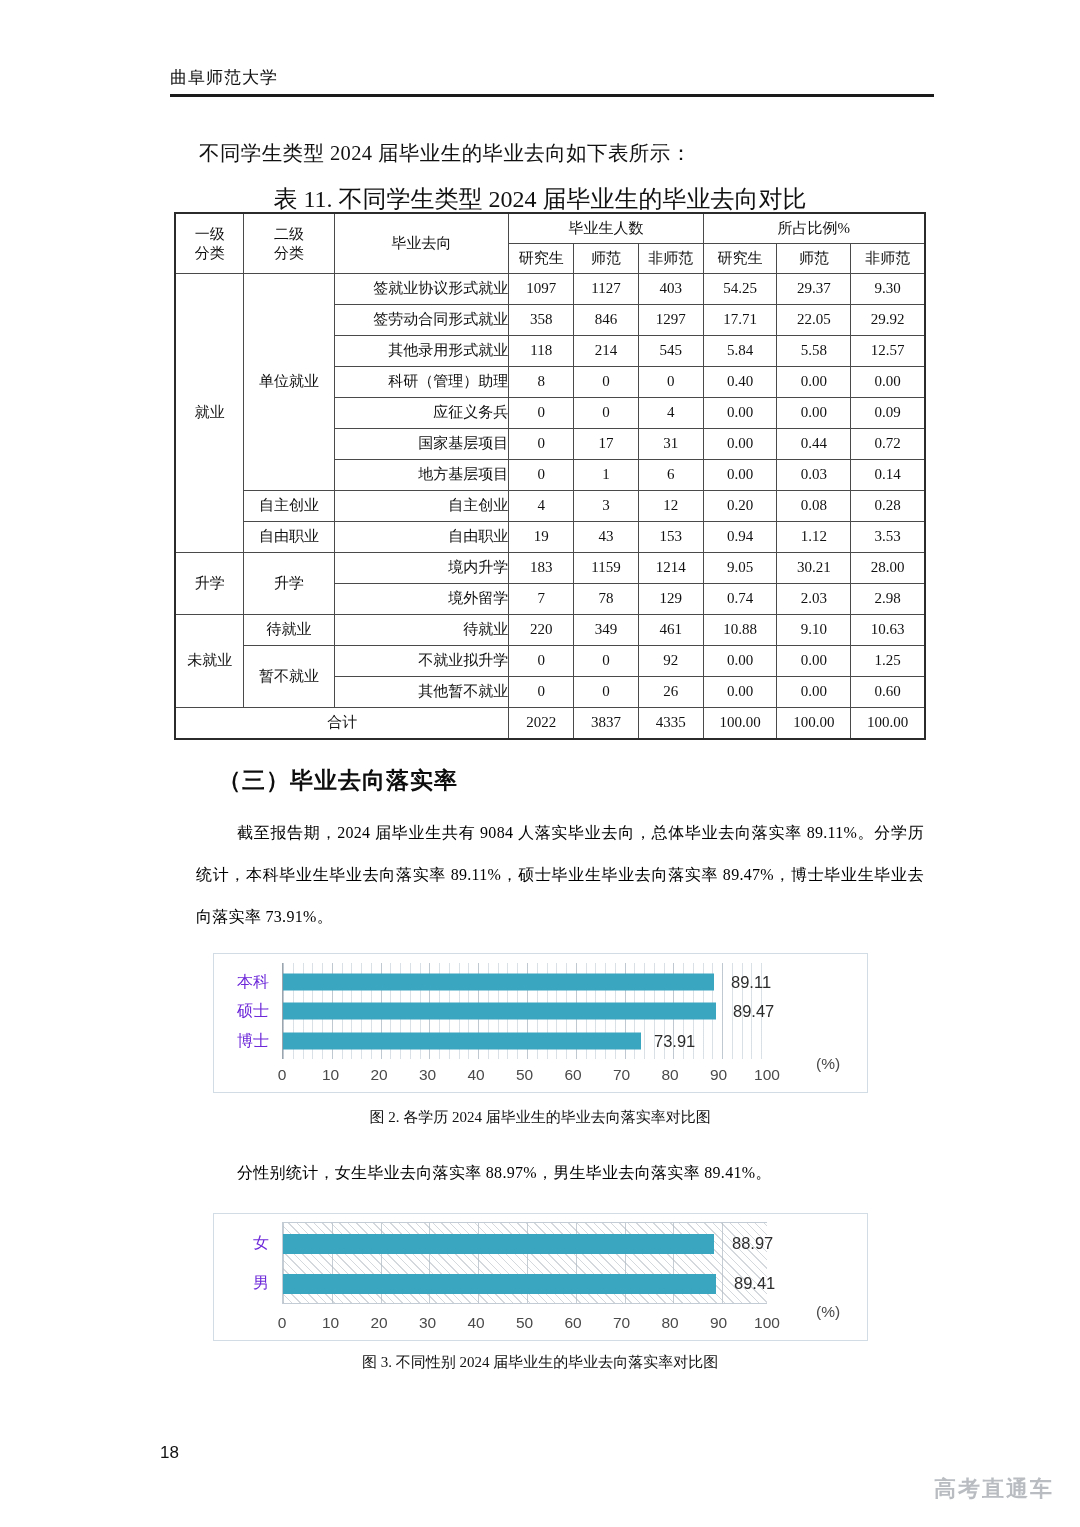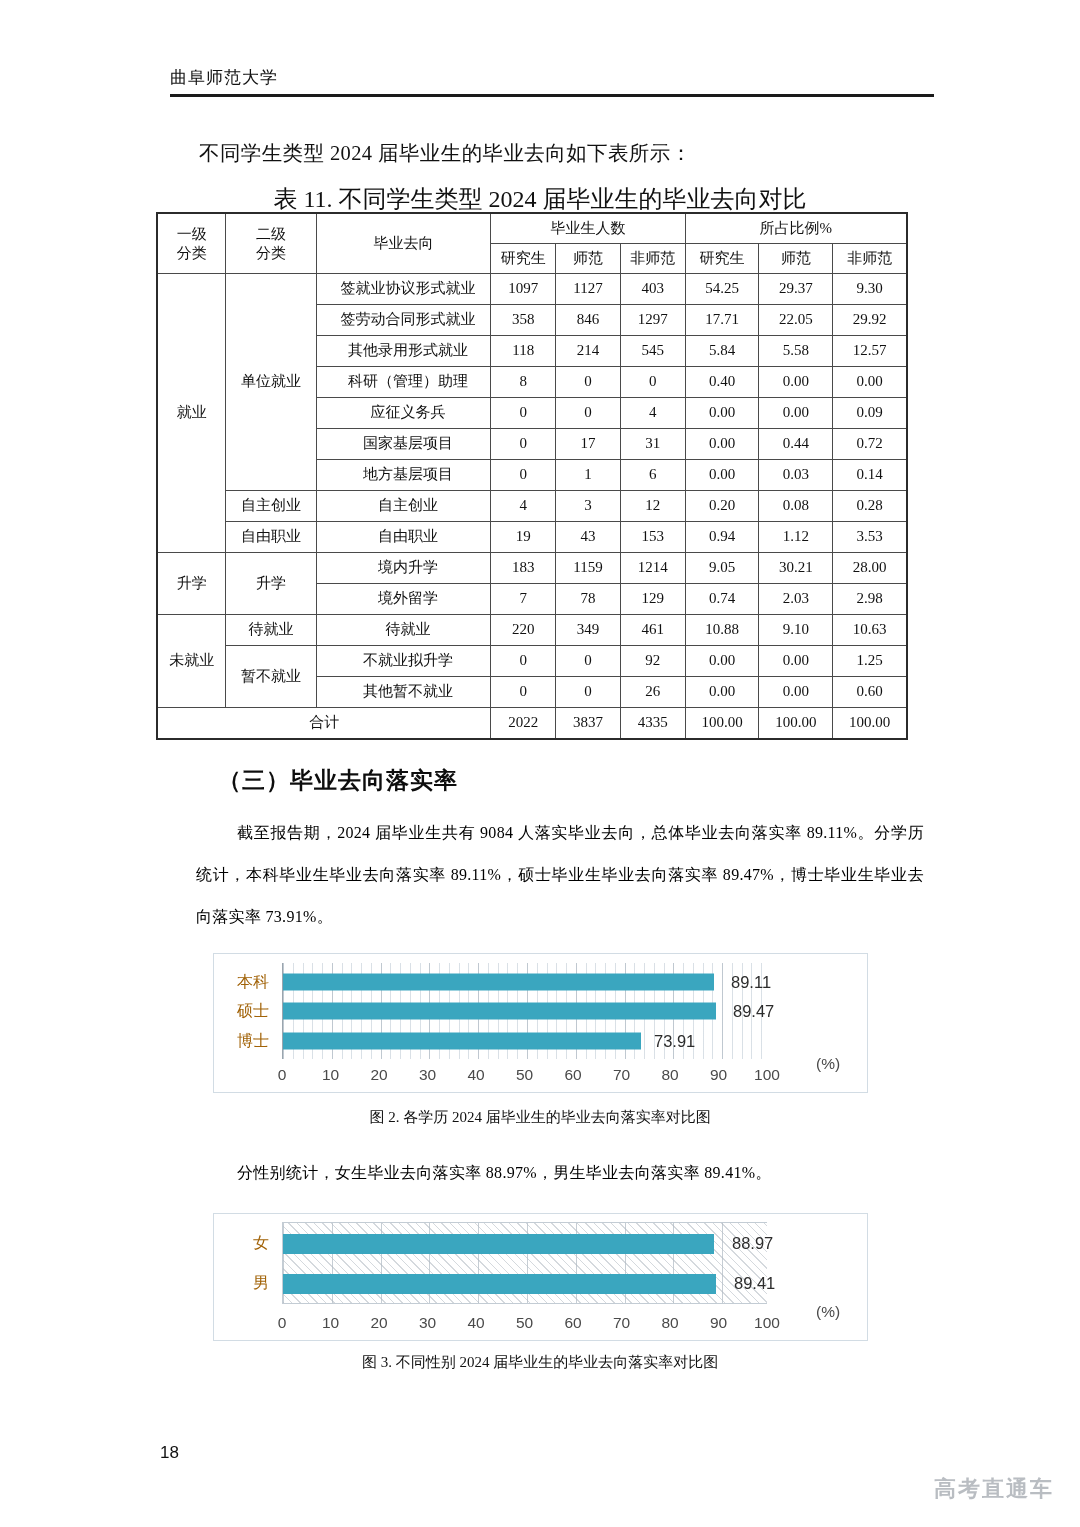--- a/index.html
+++ b/index.html
@@ -49,21 +49,21 @@
     top: 183px;
     width: 1080px;
     text-align: center;
     font-size: 24px;
     color: #111;
   }
 
   
   .tbl-wrap {
     position: absolute;
-    left: 156px;
+    left: 174px;
     top: 212px;
     width: 752px;
   }
   table.main {
     border-collapse: collapse;
     width: 752px;
     table-layout: fixed;
   }
   table.main td, table.main th {
     border: 1px solid #4a4a4a;
@@ -75,21 +75,21 @@
     padding: 0;
     height: 30px;
     line-height: 1.15;
   }
   table.main .outer-top   { border-top: 2px solid #2b2b2b; }
   table.main .outer-left  { border-left: 2px solid #2b2b2b; }
   table.main .outer-right { border-right: 2px solid #2b2b2b; }
   table.main .outer-bot   { border-bottom: 2px solid #2b2b2b; }
   table.main .hdr { height: 29px; }
   table.main td.lbl-left {
-    text-align: center;
+    text-align: right;
     padding-left: 9px;
   }
   table.main .two-line { line-height: 1.25; }
   .col-c1 { width: 67px; }
   .col-c2 { width: 88px; }
   .col-c3 { width: 170px; }
   .col-n  { width: 63px; }
   .col-p  { width: 72px; }
 
   
@@ -142,21 +142,21 @@
     position: absolute;
     left: 0;
     top: 0;
     width: 62px;
     height: 100%;
   }
   .cat-label {
     position: absolute;
     right: 7px;
     font-size: 16px;
-    color: #a16207;
+    color: #6d28d9;
     transform: translateY(-50%);
     white-space: nowrap;
     font-family: "Liberation Serif", "DejaVu Serif", serif;
   }
   .plot {
     position: absolute;
     box-sizing: border-box;
   }
   
   #plot-1 {

